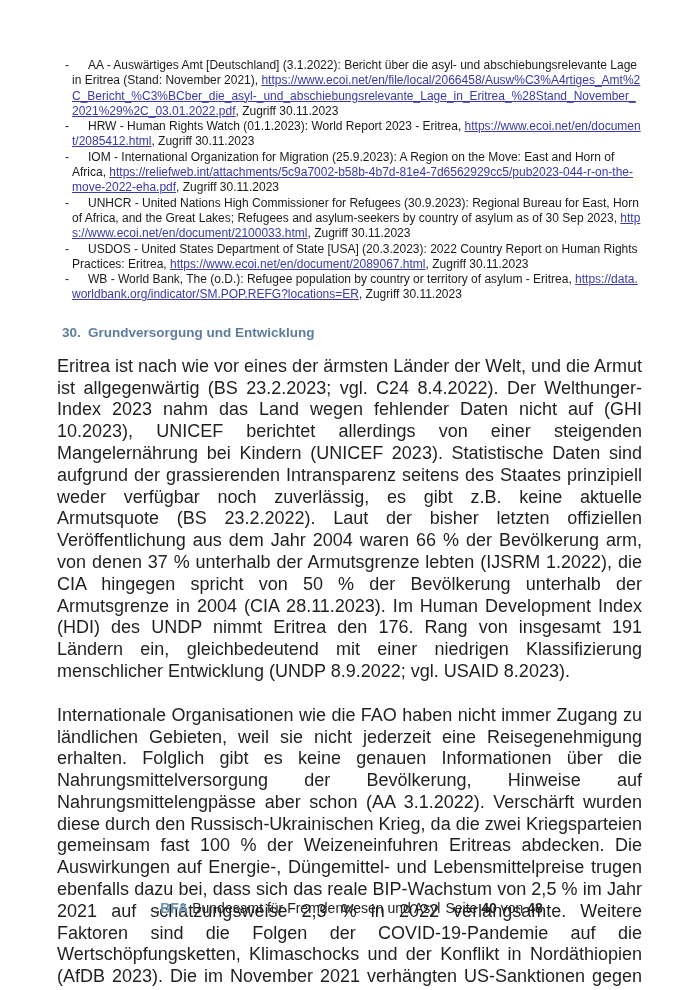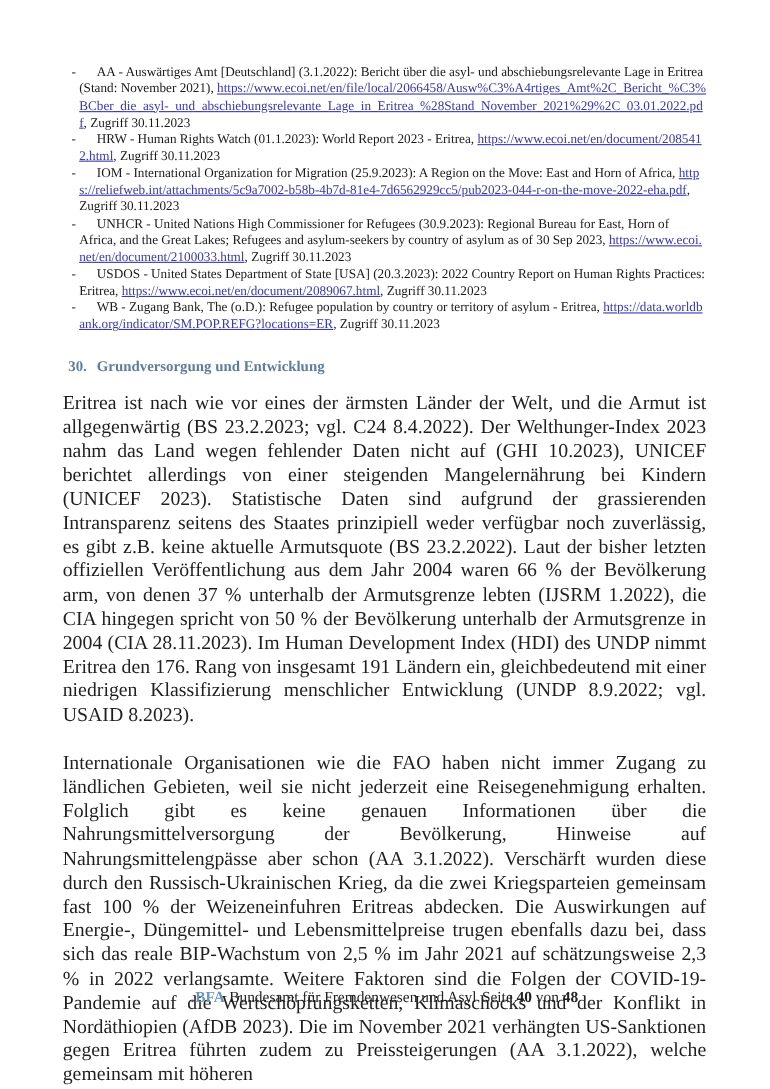--- a/index.html
+++ b/index.html
@@ -1,21 +1,21 @@
 <!DOCTYPE html>
 <html style="--link-color: #3a3aa8; --heading-color: #5e7d9e; --body-color: #1f1f1f; --footer-logo-color: #6d95b5;"><head>
 <meta charset="utf-8">
 <style>
   html, body { margin: 0; padding: 0; background: #ffffff; }
   .page {
     position: relative;
     width: 700px;
     height: 990px;
     background: #ffffff;
-    font-family: Liberation Serif, serif;
+    font-family: Liberation Sans, sans-serif;
     color: var(--body-color, #1f1f1f);
     overflow: hidden;
     box-sizing: border-box;
   }
   .content {
     position: absolute;
     top: 58px;
     left: 57px;
     right: 58px;
   }
@@ -96,21 +96,21 @@
 
 <div class="page">
   <div class="content">
 
     <ul class="source-list" id="source-list">
         <li class="source-item"><span class="dash">-</span><span>AA - Auswärtiges Amt [Deutschland] (3.1.2022): Bericht über die asyl- und abschiebungsrelevante Lage in Eritrea (Stand: November 2021), </span><a class="src-link">https://www.ecoi.net/en/file/local/2066458/Ausw%C3%A4rtiges_Amt%2C_Bericht_%C3%BCber_die_asyl-_und_abschiebungsrelevante_Lage_in_Eritrea_%28Stand_November_2021%29%2C_03.01.2022.pdf</a><span>, Zugriff 30.11.2023</span></li>
         <li class="source-item"><span class="dash">-</span><span>HRW - Human Rights Watch (01.1.2023): World Report 2023 - Eritrea, </span><a class="src-link">https://www.ecoi.net/en/document/2085412.html</a><span>, Zugriff 30.11.2023</span></li>
         <li class="source-item"><span class="dash">-</span><span>IOM - International Organization for Migration (25.9.2023): A Region on the Move: East and Horn of Africa, </span><a class="src-link">https://reliefweb.int/attachments/5c9a7002-b58b-4b7d-81e4-7d6562929cc5/pub2023-044-r-on-the-move-2022-eha.pdf</a><span>, Zugriff 30.11.2023</span></li>
         <li class="source-item"><span class="dash">-</span><span>UNHCR - United Nations High Commissioner for Refugees (30.9.2023): Regional Bureau for East, Horn of Africa, and the Great Lakes; Refugees and asylum-seekers by country of asylum as of 30 Sep 2023, </span><a class="src-link">https://www.ecoi.net/en/document/2100033.html</a><span>, Zugriff 30.11.2023</span></li>
         <li class="source-item"><span class="dash">-</span><span>USDOS - United States Department of State [USA] (20.3.2023): 2022 Country Report on Human Rights Practices: Eritrea, </span><a class="src-link">https://www.ecoi.net/en/document/2089067.html</a><span>, Zugriff 30.11.2023</span></li>
-        <li class="source-item"><span class="dash">-</span><span>WB - Zugang Bank, The (o.D.): Refugee population by country or territory of asylum - Eritrea, </span><a class="src-link">https://data.worldbank.org/indicator/SM.POP.REFG?locations=ER</a><span>, Zugriff 30.11.2023</span></li>
+        <li class="source-item"><span class="dash">-</span><span>WB - World Bank, The (o.D.): Refugee population by country or territory of asylum - Eritrea, </span><a class="src-link">https://data.worldbank.org/indicator/SM.POP.REFG?locations=ER</a><span>, Zugriff 30.11.2023</span></li>
       </ul>
 
     <h2 class="section-heading"><span class="heading-number">30.</span><span class="heading-title">Grundversorgung und Entwicklung</span></h2>
 
     <p class="body-paragraph">Eritrea ist nach wie vor eines der ärmsten Länder der Welt, und die Armut ist allgegenwärtig (BS 23.2.2023; vgl. C24 8.4.2022). Der Welthunger-Index 2023 nahm das Land wegen fehlender Daten nicht auf (GHI 10.2023), UNICEF berichtet allerdings von einer steigenden Mangelernährung bei Kindern (UNICEF 2023). Statistische Daten sind aufgrund der grassierenden Intransparenz seitens des Staates prinzipiell weder verfügbar noch zuverlässig, es gibt z.B. keine aktuelle Armutsquote (BS 23.2.2022). Laut der bisher letzten offiziellen Veröffentlichung aus dem Jahr 2004 waren 66 % der Bevölkerung arm, von denen 37 % unterhalb der Armutsgrenze lebten (IJSRM 1.2022), die CIA hingegen spricht von 50 % der Bevölkerung unterhalb der Armutsgrenze in 2004 (CIA 28.11.2023). Im Human Development Index (HDI) des UNDP nimmt Eritrea den 176. Rang von insgesamt 191 Ländern ein, gleichbedeutend mit einer niedrigen Klassifizierung menschlicher Entwicklung (UNDP 8.9.2022; vgl. USAID 8.2023).</p>
 
     <p class="body-paragraph">Internationale Organisationen wie die FAO haben nicht immer Zugang zu ländlichen Gebieten, weil sie nicht jederzeit eine Reisegenehmigung erhalten. Folglich gibt es keine genauen Informationen über die Nahrungsmittelversorgung der Bevölkerung, Hinweise auf Nahrungsmittelengpässe aber schon (AA 3.1.2022). Verschärft wurden diese durch den Russisch-Ukrainischen Krieg, da die zwei Kriegsparteien gemeinsam fast 100 % der Weizeneinfuhren Eritreas abdecken. Die Auswirkungen auf Energie-, Düngemittel- und Lebensmittelpreise trugen ebenfalls dazu bei, dass sich das reale BIP-Wachstum von 2,5 % im Jahr 2021 auf schätzungsweise 2,3 % in 2022 verlangsamte. Weitere Faktoren sind die Folgen der COVID-19-Pandemie auf die Wertschöpfungsketten, Klimaschocks und der Konflikt in Nordäthiopien (AfDB 2023). Die im November 2021 verhängten US-Sanktionen gegen Eritrea führten zudem zu Preissteigerungen (AA 3.1.2022), welche gemeinsam mit höheren</p>
 
   </div>
 

